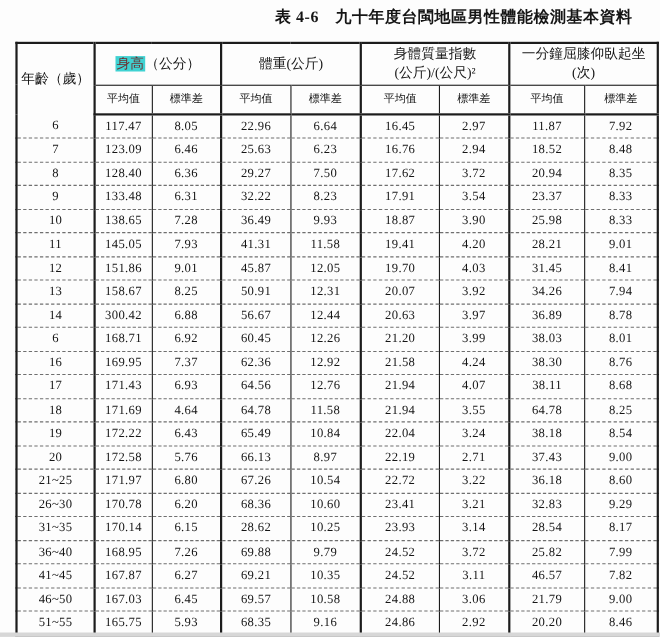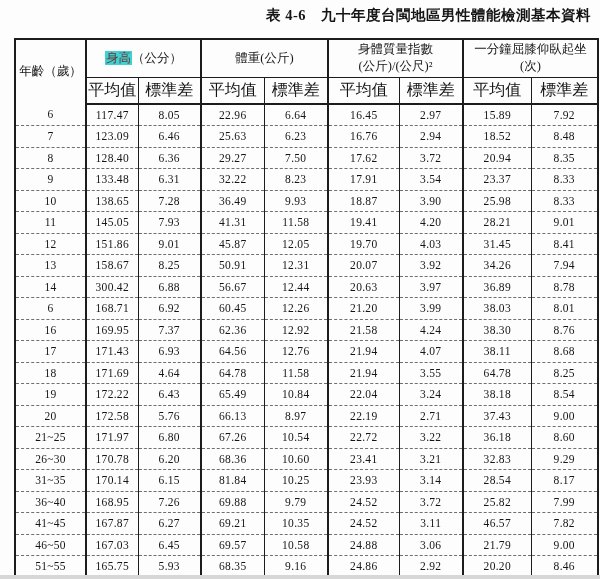--- a/index.html
+++ b/index.html
@@ -11,21 +11,21 @@
     height: 579px;
     position: relative;
     overflow: hidden;
     background: #fdfdfd;
     color: #151515;
     font-family: "Liberation Serif", "DejaVu Serif", serif;
   }
   .doc-title {
     position: absolute;
     top: 6px;
-    right: 9px;
+    right: 25px;
     font-size: 14.5px;
     font-weight: bold;
     letter-spacing: 0.5px;
     white-space: nowrap;
   }
   table.stats {
     position: absolute;
     left: 14px;
     top: 38px;
     width: 584px;
@@ -38,21 +38,21 @@
     vertical-align: middle;
     padding: 0;
   }
   tr.group-row { height: 38px; }
   tr.group-row td { font-size: 12.5px; line-height: 1.35; }
   td.age-head {
     font-size: 12px;
   }
   tr.sub-row td {
     height: 25px;
-    font-size: 16px;
+    font-size: 10px;
     border-top: 1px solid var(--border-dark, #1c1c1c);
     border-bottom: 2px solid var(--border-dark, #1c1c1c);
     font-family: Liberation Serif, serif;
   }
   td.grp { border-left: 2px solid var(--border-dark, #1c1c1c); }
   td.thin { border-left: 1px solid var(--border-dark, #1c1c1c); }
   tbody td {
     height: 20.5px;
     padding: 0;
     text-align: center;
@@ -120,21 +120,21 @@
   </thead>
   <tbody>
       <tr>
         <td>6</td>
         <td class="grp">117.47</td>
         <td class="thin">8.05</td>
         <td class="grp">22.96</td>
         <td class="thin">6.64</td>
         <td class="grp">16.45</td>
         <td class="thin">2.97</td>
-        <td class="grp">15.89</td>
+        <td class="grp">11.87</td>
         <td class="thin">7.92</td>
       </tr>
       <tr>
         <td>7</td>
         <td class="grp">123.09</td>
         <td class="thin">6.46</td>
         <td class="grp">25.63</td>
         <td class="thin">6.23</td>
         <td class="grp">16.76</td>
         <td class="thin">2.94</td>
@@ -303,21 +303,21 @@
         <td class="thin">10.60</td>
         <td class="grp">23.41</td>
         <td class="thin">3.21</td>
         <td class="grp">32.83</td>
         <td class="thin">9.29</td>
       </tr>
       <tr>
         <td>31~35</td>
         <td class="grp">170.14</td>
         <td class="thin">6.15</td>
-        <td class="grp">81.84</td>
+        <td class="grp">28.62</td>
         <td class="thin">10.25</td>
         <td class="grp">23.93</td>
         <td class="thin">3.14</td>
         <td class="grp">28.54</td>
         <td class="thin">8.17</td>
       </tr>
       <tr>
         <td>36~40</td>
         <td class="grp">168.95</td>
         <td class="thin">7.26</td>

